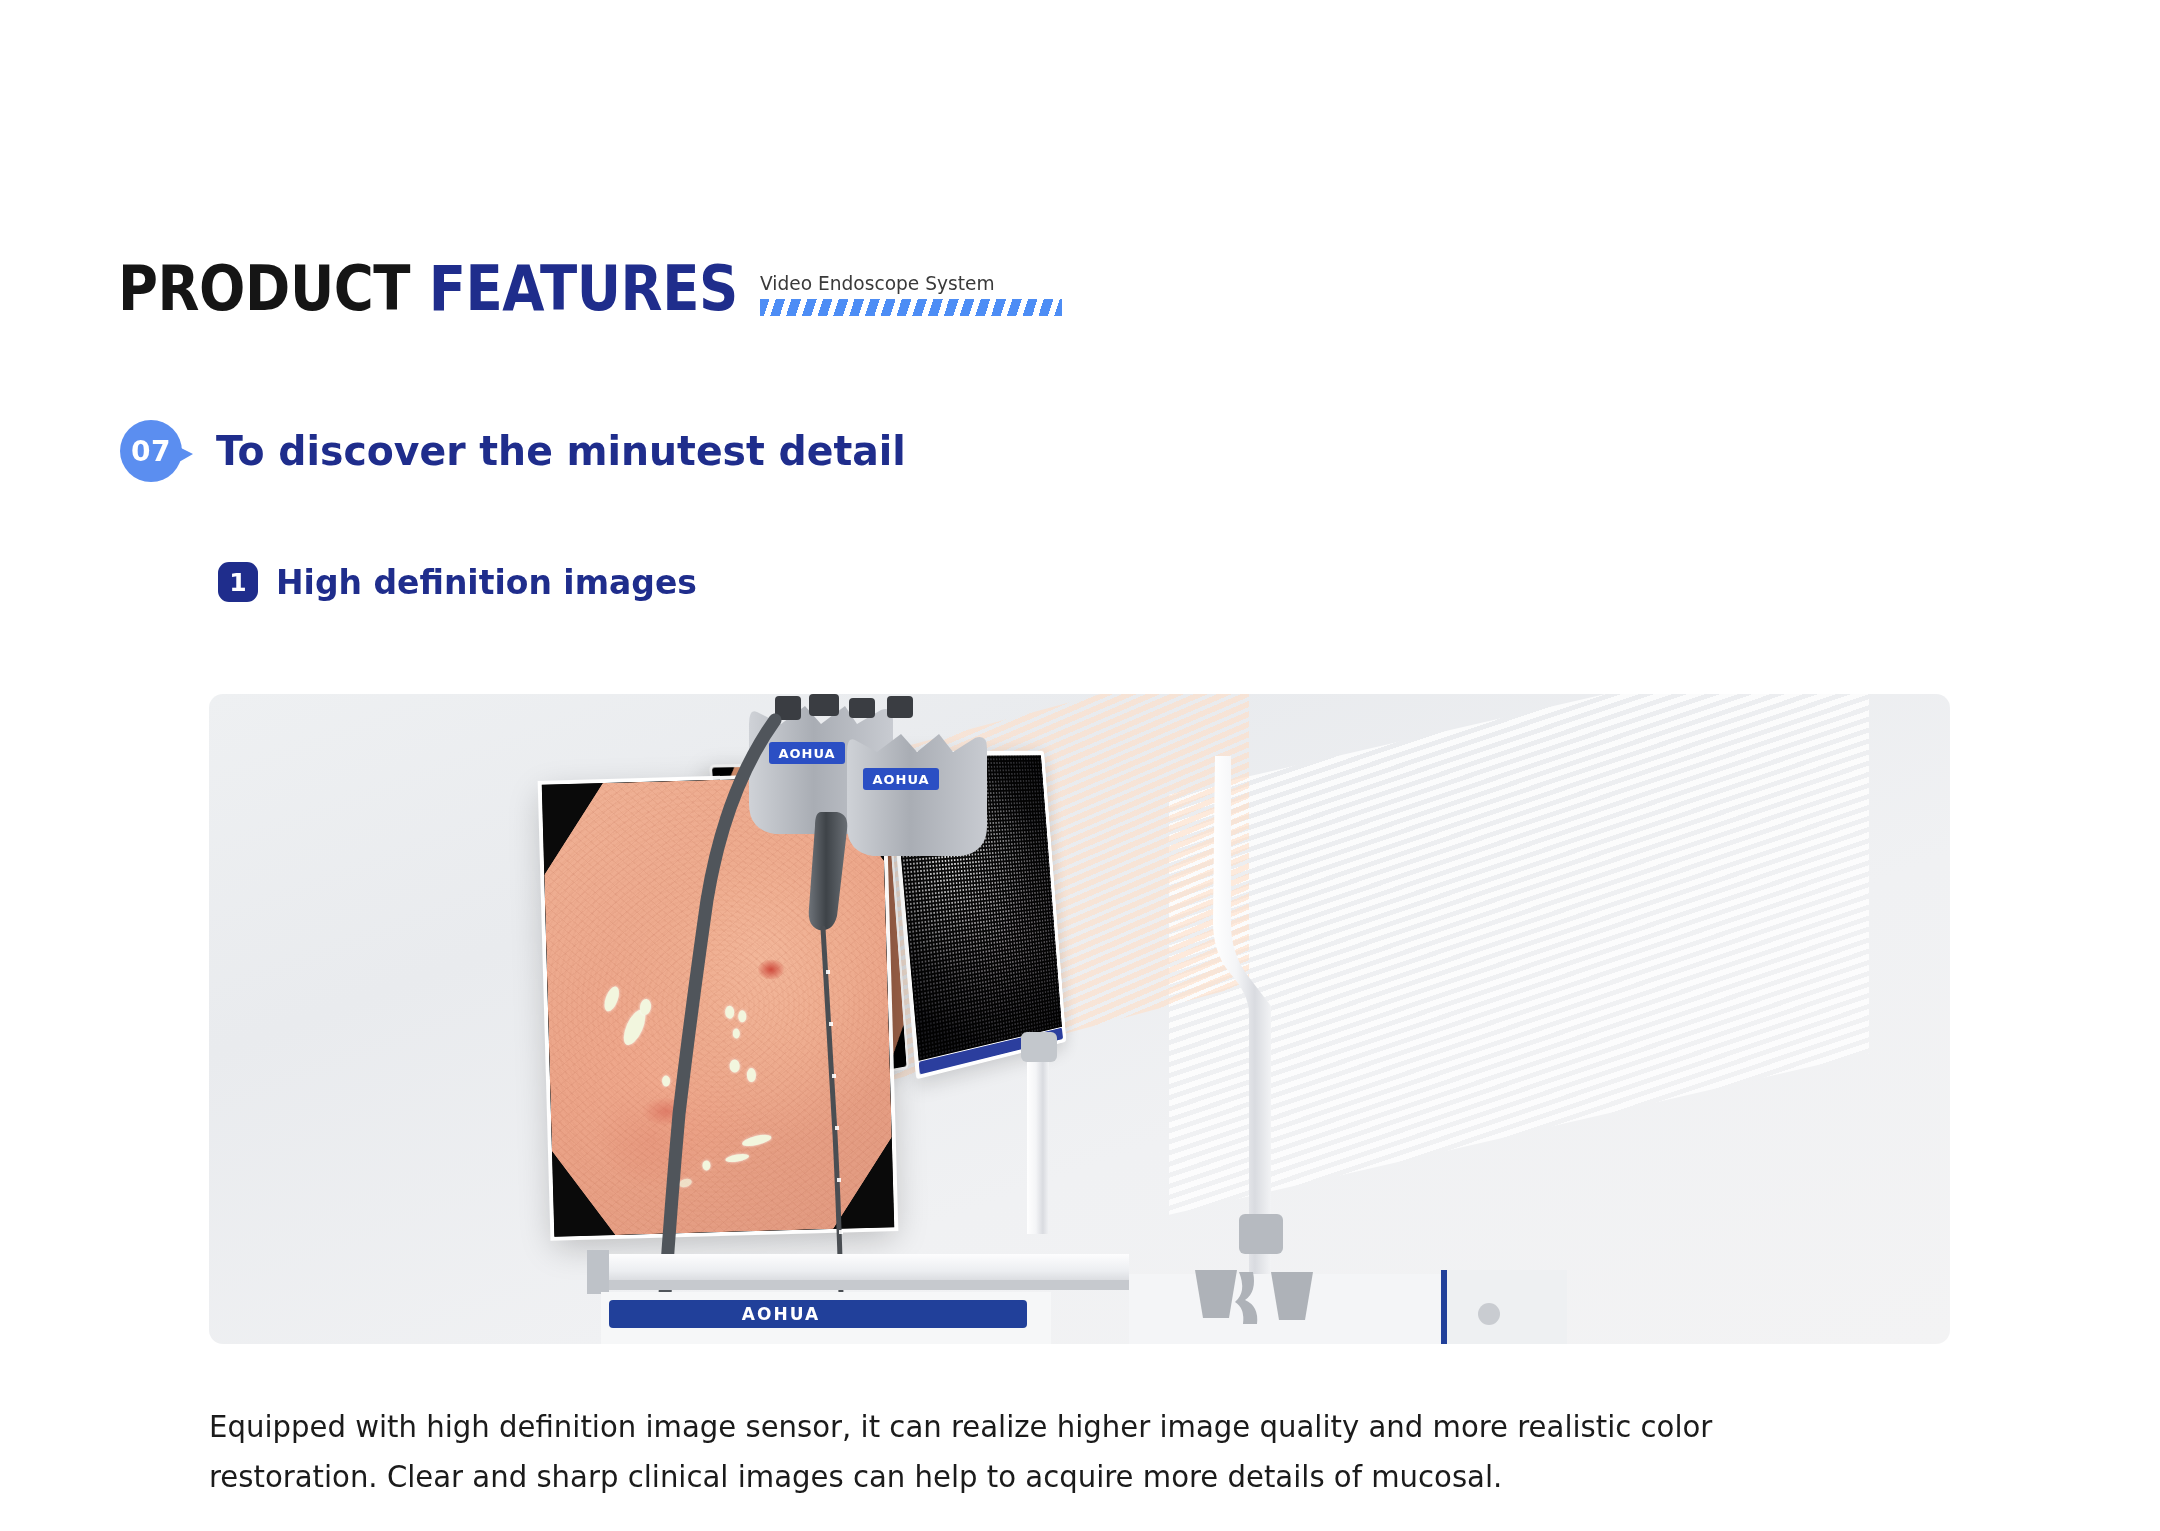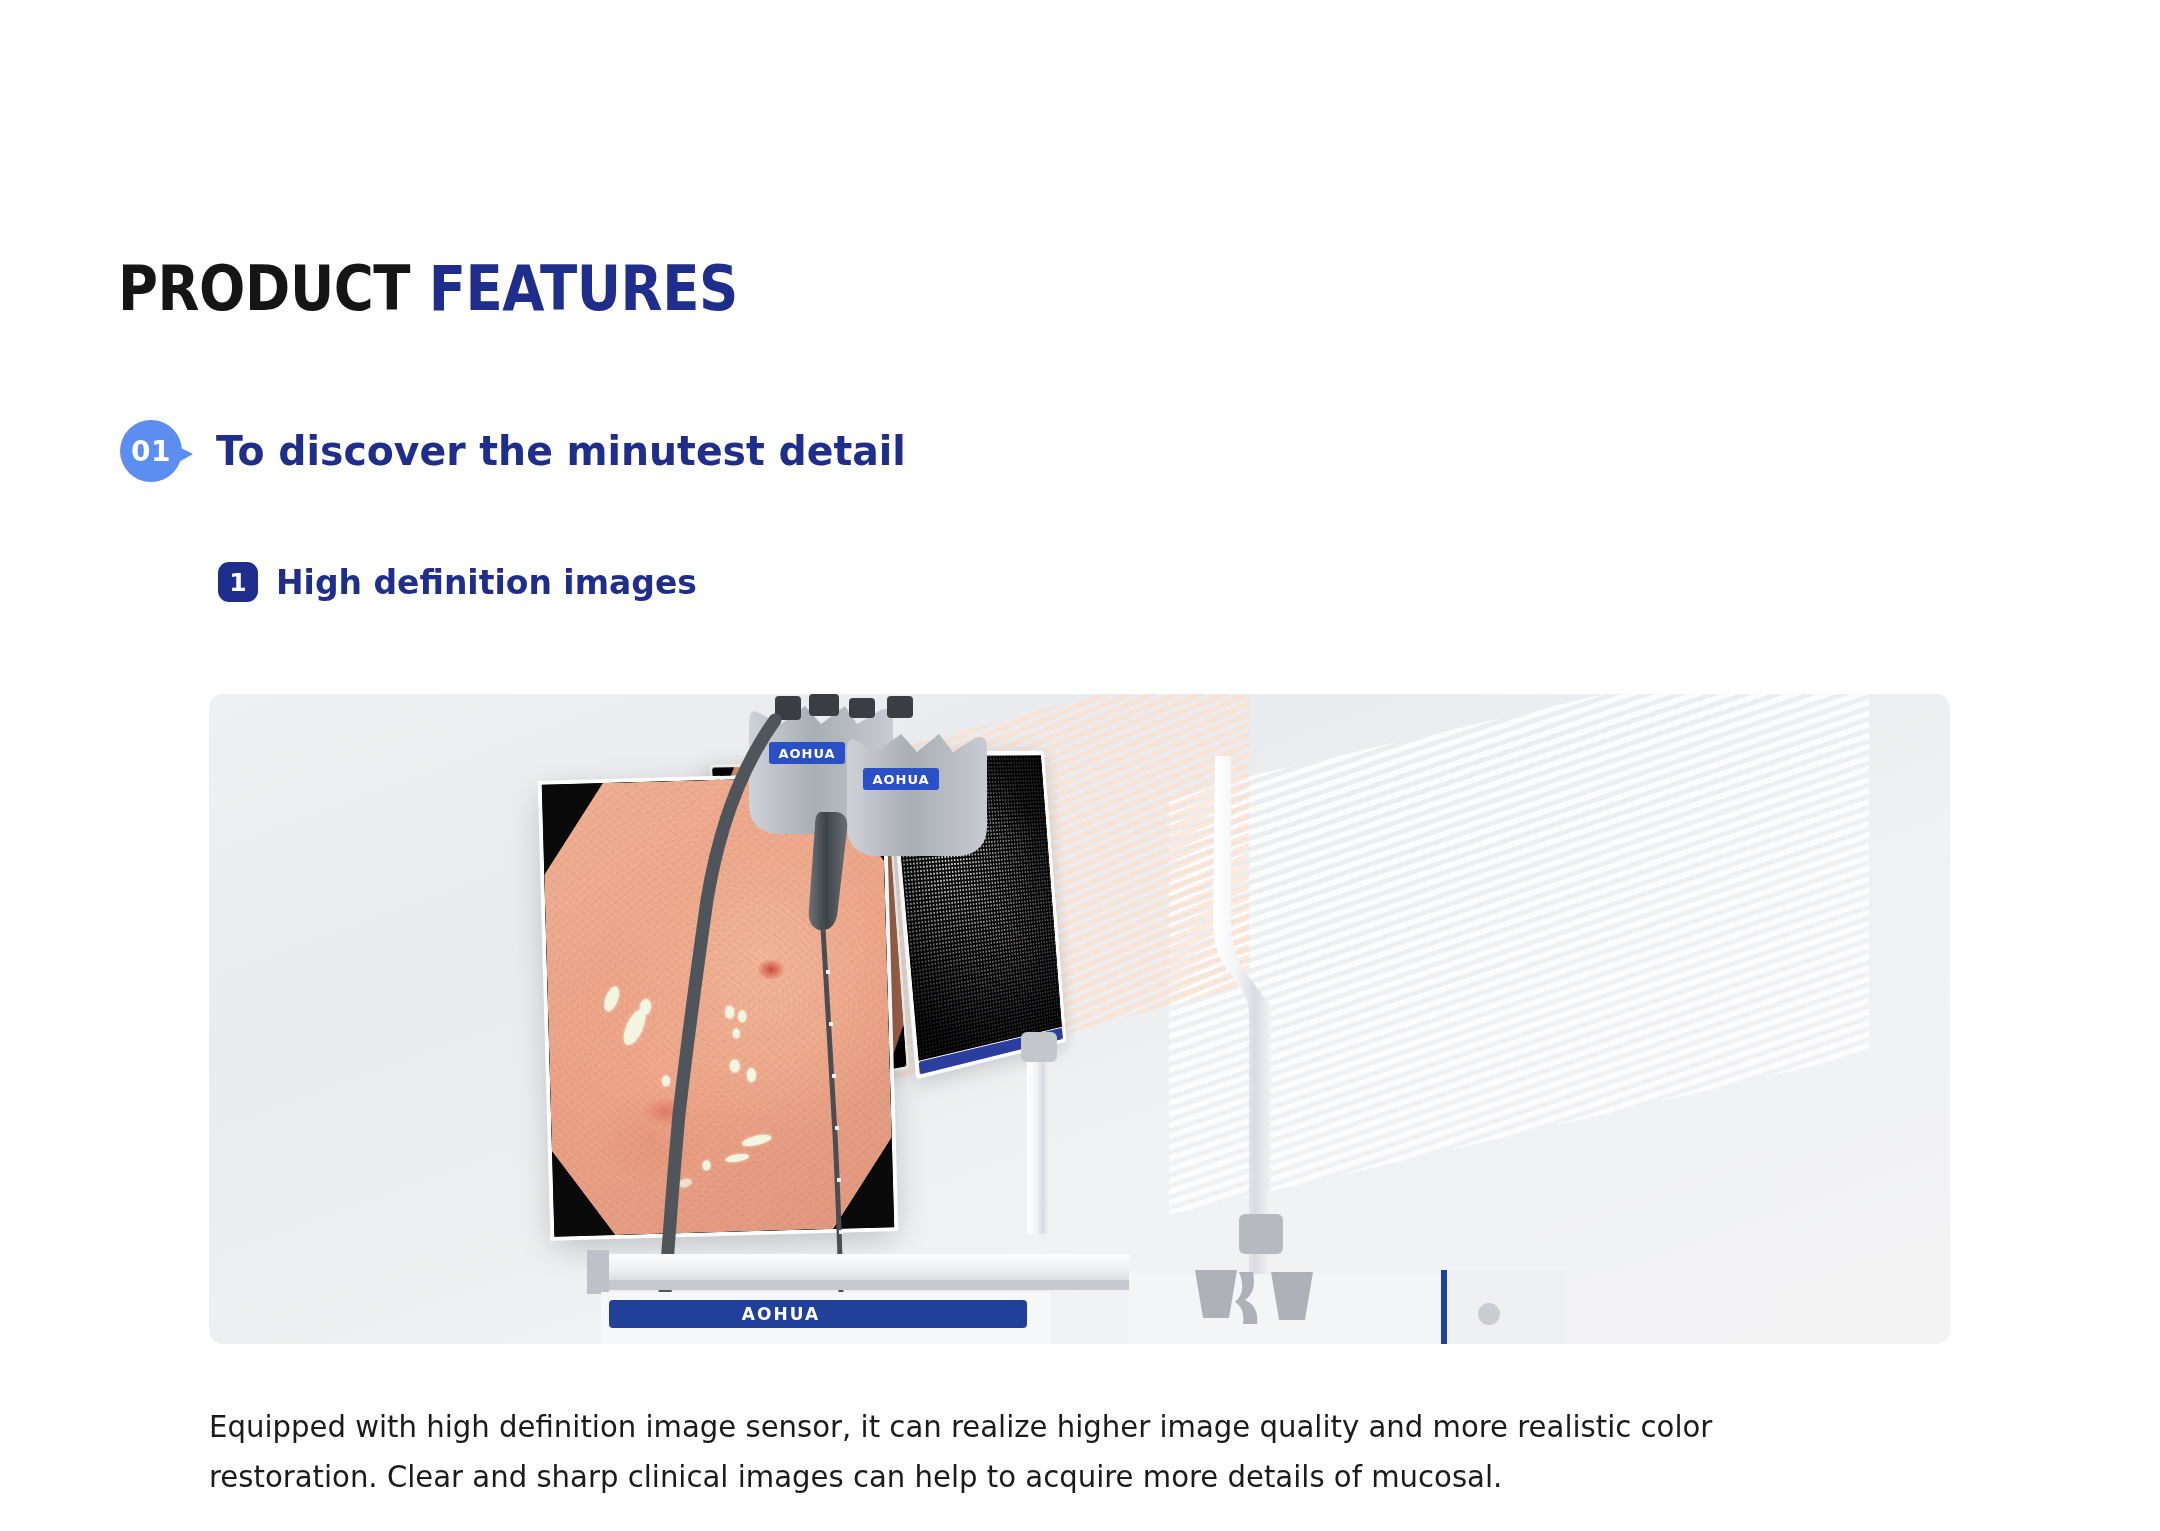--- a/index.html
+++ b/index.html
@@ -347,25 +347,29 @@
     transform-origin: left top;
   }
 </style>
 </head>
 <body>
 
 <div class="title-row">
   <div class="title-main">
     <span class="title-black">PRODUCT </span><span class="title-blue">FEATURES</span>
   </div>
+  <div class="title-sub-wrap">
+    <div class="title-sub">Video Endoscope System</div>
+    <div class="stripes"></div>
+  </div>
 </div>
 
 <div class="sec-head">
   <div class="badge-01">
-    <span>01</span>
+    <span>07</span>
   </div>
   <div class="sec-head-text">To discover the minutest detail</div>
 </div>
 
 <div class="sub-head">
   <div class="badge-1">
     <span>1</span>
   </div>
   <div class="sub-head-text">High definition images</div>
 </div>

